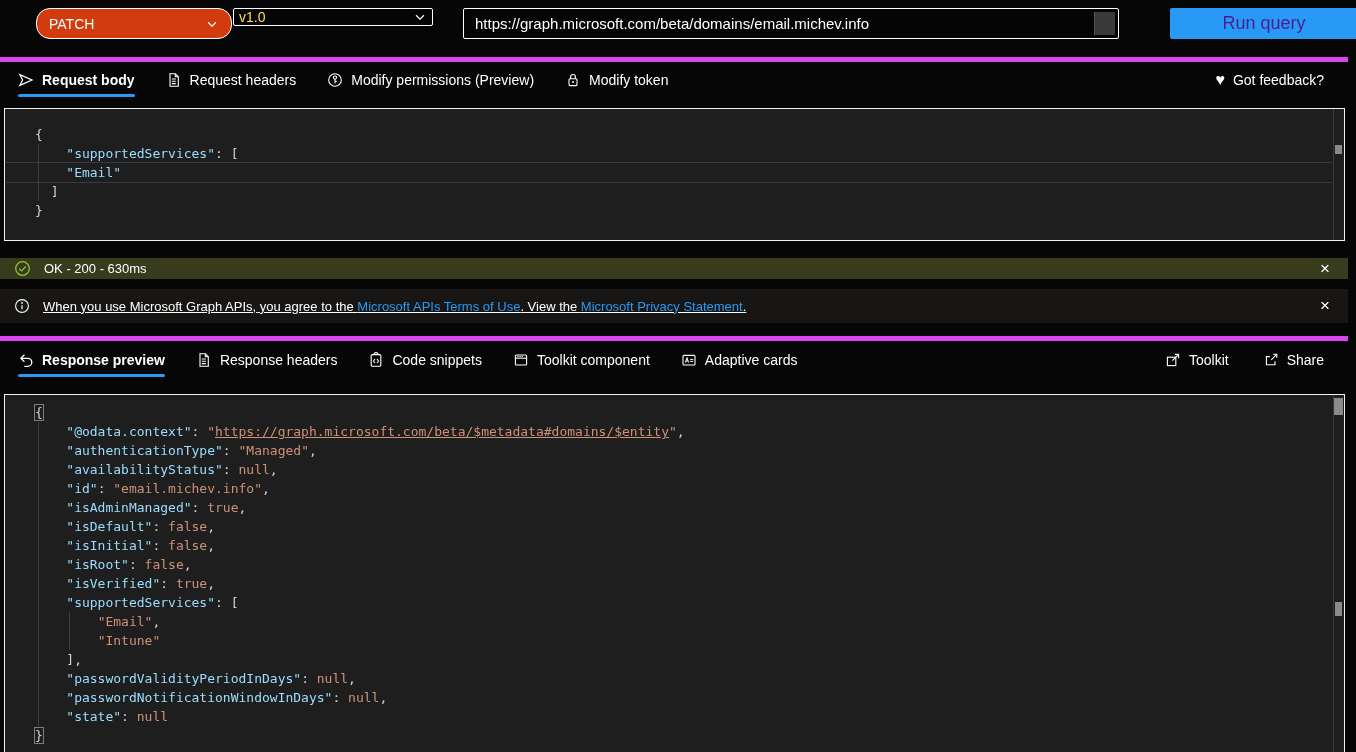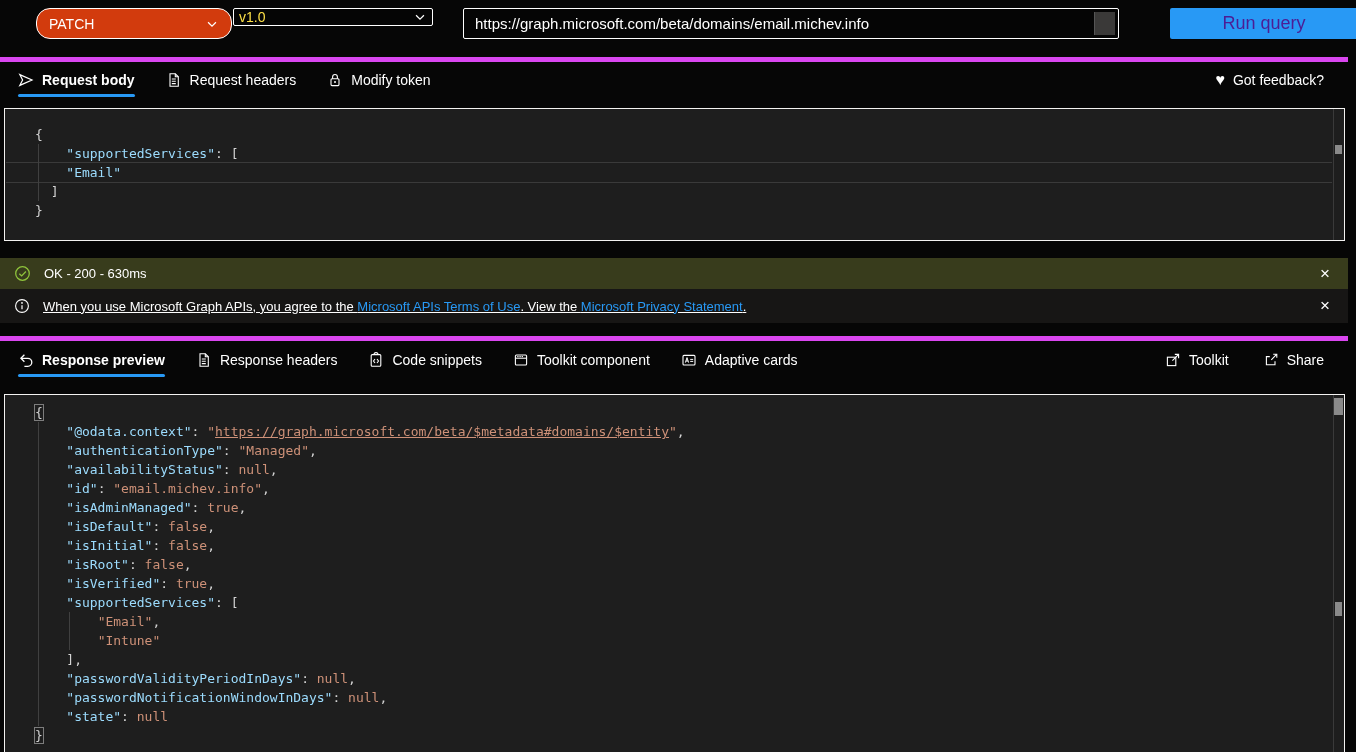--- a/index.html
+++ b/index.html
@@ -81,21 +81,21 @@
   .tok-strblue{color:var(--tok-key);}
   .tok-link{color:var(--tok-str);text-decoration:underline;cursor:pointer;}
   .tok-brkt{color:var(--tok-punc);box-shadow:0 0 0 1px #7d7d7d;}
   .indent-guide{position:absolute;width:1px;background:#404040;}
   .current-line{position:absolute;left:1px;right:12px;height:21px;border-top:1px solid #3a3a3a;border-bottom:1px solid #3a3a3a;}
   .ruler-thumb{position:absolute;background:#8a8a8a;}
   .ruler-track{position:absolute;top:0;bottom:0;right:10px;width:1px;background:#3a3a3a;}
 
   
   .status-bar{
-    position:absolute;top:258px;left:0;width:1348px;height:31px;background:#383c1c;
+    position:absolute;top:258px;left:0;width:1348px;height:21px;background:#383c1c;
     display:flex;align-items:center;padding-left:14px;gap:13px;font-size:13px;color:#fff;
   }
   .info-bar{
     position:absolute;top:289px;left:0;width:1348px;height:34px;background:#171615;
     display:flex;align-items:center;padding-left:14px;gap:13px;font-size:13px;color:#fff;text-decoration:underline;
   }
   .bar-close{
     position:absolute;right:12px;top:50%;transform:translateY(-50%);
     width:22px;height:22px;display:flex;align-items:center;justify-content:center;
     font-size:17px;color:#fff;cursor:pointer;background:transparent;border:none;font-family:"Liberation Sans",sans-serif;
@@ -141,20 +141,30 @@
   </div>
   <div class="tab">
     <span class="icon">
       <svg width="16" height="16" viewBox="0 0 16 16">
           <path d="M4 1.8 h5.3 l3 3 v9.4 h-8.3 z" fill="none" stroke="#fff" stroke-width="1.1"></path>
           <path d="M9.3 1.8 v3 h3" fill="none" stroke="#fff" stroke-width="1.1"></path>
           <path d="M5.8 7 h4 M5.8 9.3 h4 M5.8 11.6 h4" stroke="#fff" stroke-width="1.1"></path>
         </svg>
     </span>
     <span>Request headers</span>
+  </div>
+  <div class="tab">
+    <span class="icon">
+      <svg width="16" height="16" viewBox="0 0 16 16">
+          <circle cx="8" cy="8" r="6.3" fill="none" stroke="#fff" stroke-width="1.1"></circle>
+          <circle cx="8" cy="5.6" r="1.6" fill="none" stroke="#fff" stroke-width="1.1"></circle>
+          <path d="M8 7.2 v4.2 M8 9.4 h1.7" fill="none" stroke="#fff" stroke-width="1.1"></path>
+        </svg>
+    </span>
+    <span>Modify permissions (Preview)</span>
   </div>
   <div class="tab">
     <span class="icon">
       <svg width="16" height="16" viewBox="0 0 16 16">
           <rect x="4" y="6.8" width="8" height="6.8" rx="1" fill="none" stroke="#fff" stroke-width="1.1"></rect>
           <path d="M5.6 6.8 V4.9 a2.4 2.4 0 0 1 4.8 0 V6.8" fill="none" stroke="#fff" stroke-width="1.1"></path>
           <circle cx="8" cy="10" r="1" fill="#fff"></circle>
         </svg>
     </span>
     <span>Modify token</span>

